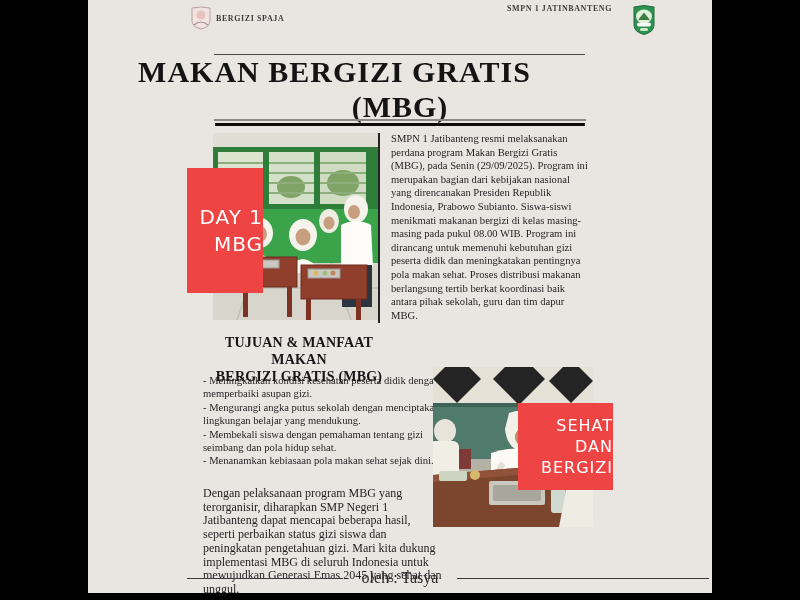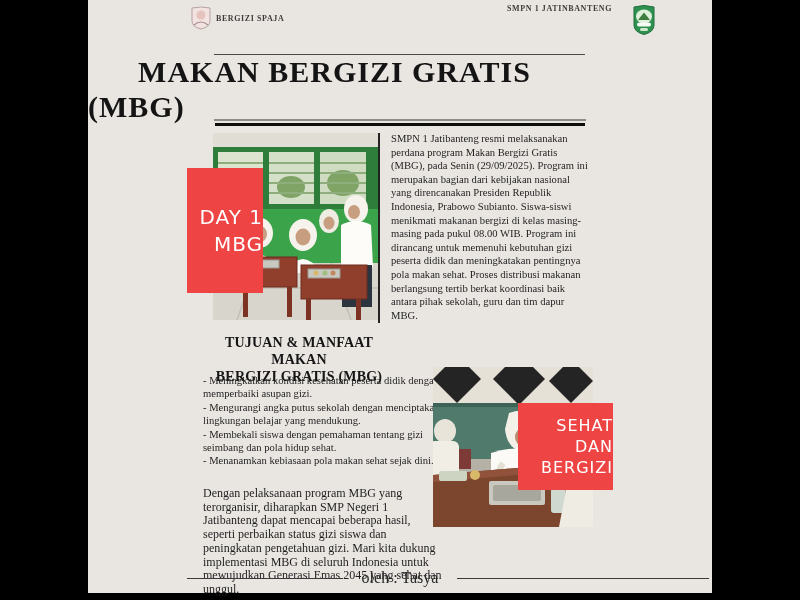--- a/index.html
+++ b/index.html
@@ -13,21 +13,21 @@
   .brand-label{font-size:8px;letter-spacing:0.6px;color:#3f3b3b;font-weight:bold;}
   .logo-svg{display:block;}
   .edition{position:absolute;left:0;top:39px;width:624px;text-align:center;
            font-size:11.5px;color:#2a2a2a;}
   .rule{position:absolute;background:#555;}
   .rule-top{left:126px;top:54px;width:371px;height:1px;background:#4a4a4a;}
 
   
   .title-l1{position:absolute;left:0;top:55px;width:493px;text-align:center;
             font-size:30px;font-weight:bold;letter-spacing:1px;color:#141414;}
-  .title-l2{position:absolute;left:0;top:90px;width:624px;
+  .title-l2{position:absolute;left:0;top:90px;width:624px;text-align:center;
             font-size:30px;font-weight:bold;letter-spacing:1px;color:#141414;}
   .rule-mid-thin{left:126px;top:119px;width:372px;height:1.5px;background:#8b8b8b;}
   .rule-mid-thick{left:127px;top:123px;width:370px;height:3.4px;background:#0c0c0c;}
 
   
   .photo1{position:absolute;left:125px;top:133px;width:165px;height:187px;overflow:hidden;}
   .vdivider{position:absolute;left:290px;top:133px;width:2px;height:190px;background:#232323;}
   .label-box{position:absolute;background:#ef4444;display:flex;flex-direction:column;
              align-items:flex-end;justify-content:center;color:#fff;
              font-family:"DejaVu Sans", sans-serif;font-weight:normal;text-align:center;}

